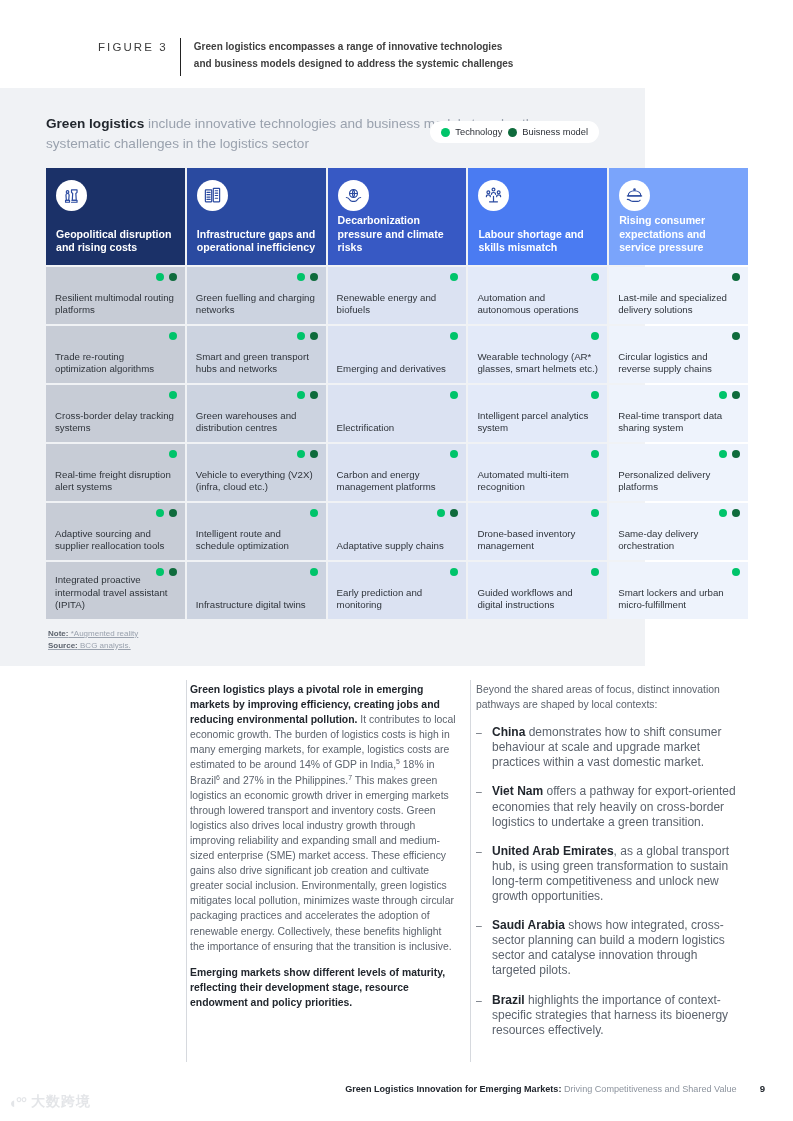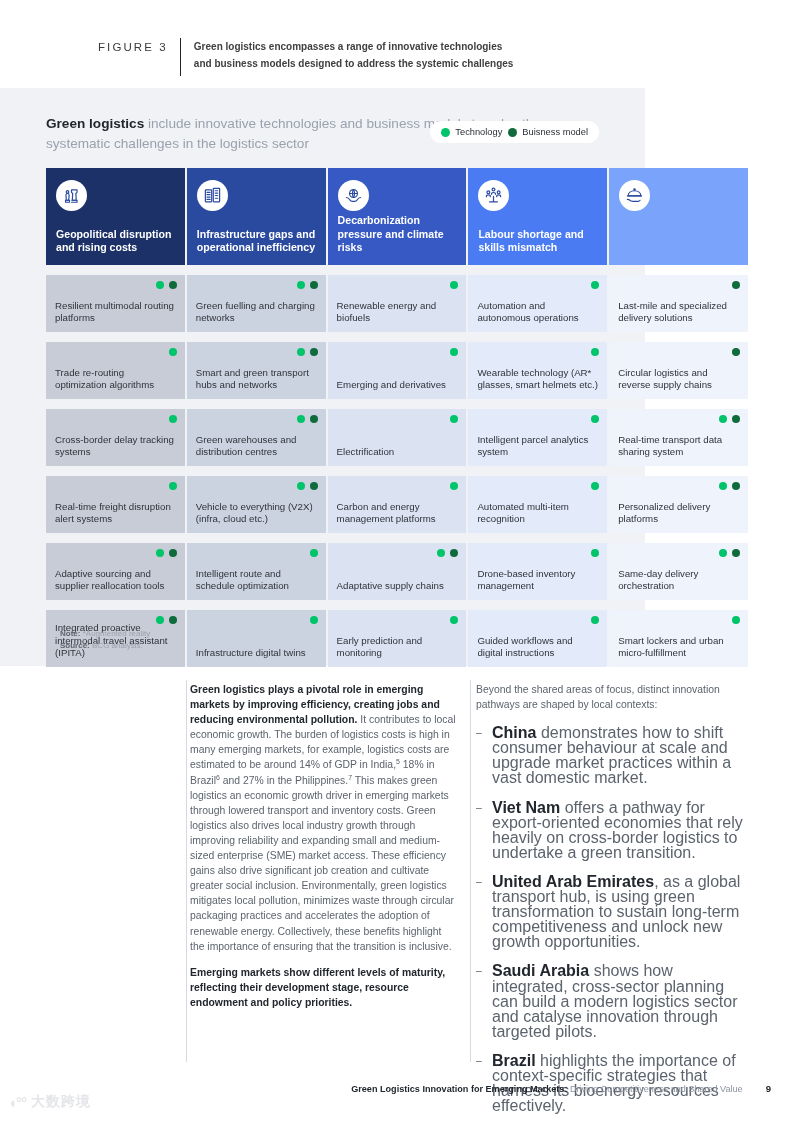--- a/index.html
+++ b/index.html
@@ -25,58 +25,58 @@
   .panel-subtitle b { color: #22272e; font-weight: bold; }
 
   .legend { position: absolute; right: 46px; top: 33px; height: 22px; background: #ffffff;
     border-radius: 11px; display: flex; align-items: center; padding: 0 11px; gap: 6px; }
   .legend-item { display: flex; align-items: center; gap: 5px; }
   .legend-dot { width: 9px; height: 9px; border-radius: 50%; display:block; }
   .legend-text { font-size: 9.3px; color: #2b2f36; white-space: nowrap; }
 
   
   .matrix { position: absolute; left: 46px; top: 80px; width: 702px; display: flex; gap: 2px; }
-  .col { flex: 1 1 0; display: flex; flex-direction: column; gap: 10px; }
+  .col { flex: 1 1 0; display: flex; flex-direction: column; gap: 2px; }
 
   .col-head { height: 97px; position: relative; padding: 12px 10px 11px 10px;
     display: flex; flex-direction: column; justify-content: space-between; }
   .head-badge { width: 31px; height: 31px; border-radius: 50%; background: #ffffff;
     display: flex; align-items: center; justify-content: center; }
   .head-badge svg { display:block; }
   .col-head-title { font-size: 10.6px; font-weight: bold; color: #ffffff; line-height: 13.2px; }
 
   .cell { position: relative; height: 57px; padding: 8px 9px 7px 9px;
     display: flex; align-items: flex-end; }
   .cell-label { font-size: 9.7px; line-height: 12.6px; color: #2f343b; }
   .dots { position: absolute; top: 6px; right: 8px; display: flex; gap: 5px; }
   .dot { width: 8px; height: 8px; border-radius: 50%; display: block; }
 
-  .note { position: absolute; left: 60px; top: 540px; font-size: 8px; line-height: 11.6px; color: #9aa2ae; }
+  .note { position: absolute; left: 48px; top: 540px; font-size: 8px; line-height: 11.6px; color: #9aa2ae; text-decoration: underline; }
   .note b { color: #5d646e; font-weight: bold; }
 
   
   .body-wrap { position: absolute; left: 0; top: 680px; width: 793px; height: 390px; }
   .body-rule { position: absolute; left: 186px; top: 0; width: 1px; height: 382px; background: #d6d9de; }
   .body-rule2 { position: absolute; left: 470px; top: 0; width: 1px; height: 382px; background: #d6d9de; }
 
   .col-left { position: absolute; left: 190px; top: 2px; width: 268px; }
   .col-right { position: absolute; left: 476px; top: 2px; width: 268px; }
 
   .para { font-size: 10.4px; line-height: 15.1px; color: #5c636d; margin-bottom: 11px; }
   .para b { color: #22272e; font-weight: bold; }
   .para sup { font-size: 7px; vertical-align: super; line-height: 0; }
 
   .bullet-list { margin-top: 13px; }
   .bullet { display: flex; gap: 9px; margin-bottom: 14px; }
   .bullet-dash { font-size: 10.4px; line-height: 15.1px; color: #5c636d; flex: 0 0 7px; }
-  .bullet-text { font-size: 16px; line-height: 15.1px; color: #5c636d; flex: 1; }
+  .bullet-text { font-size: 12px; line-height: 15.1px; color: #5c636d; flex: 1; }
   .bullet-text b { color: #22272e; font-weight: bold; }
 
   
-  .footer { position: absolute; left: 0; right: 0; bottom: 27px; padding-right: 22px;
+  .footer { position: absolute; left: 0; right: 0; bottom: 27px; padding-right: 28px;
     display: flex; justify-content: flex-end; align-items: baseline; gap: 23px; }
   .footer-text { font-size: 9.1px; color: #8d949e; }
   .footer-text b { color: #22272e; font-weight: bold; }
   .footer-page { font-size: 9.6px; font-weight: bold; color: #22272e; }
 
   .watermark { position: absolute; left: 8px; bottom: 10px; display: flex; align-items: center;
     gap: 5px; opacity: 0.5; }
   .wm-mark { font-size: 15px; color: #c9ccd2; font-weight: bold; letter-spacing: -1px; }
   .wm-text { font-size: 14px; color: #c9ccd2; font-weight: bold; letter-spacing: 1px; }
 </style>
@@ -322,20 +322,21 @@
         <div class="col">
           <div class="col-head" style="background: rgb(122, 164, 251);">
             <div class="head-badge">
               <svg width="19" height="19" viewBox="0 0 24 24" fill="none" stroke="#2a4aa0" stroke-width="1.5" stroke-linecap="round" stroke-linejoin="round">
                 <path d="M4 12.5c0-4 3.6-6.5 8-6.5s8 2.5 8 6.5z"></path>
                 <path d="M3 12.5h18"></path>
                 <circle cx="12" cy="4.5" r="0.9"></circle>
                 <path d="M3 17c1.8 0 3 .8 4.2 1.6.8.5 1.6.9 2.8.9h6.5c1.2 0 2-.7 2.5-1.5"></path>
               </svg>
             </div>
+            <div class="col-head-title">Rising consumer expectations and service pressure</div>
           </div>
           <div class="cell" style="background: rgb(238, 243, 252);">
             <div class="dots">
               <span class="dot" style="background: rgb(15, 107, 60);"></span>
             </div>
             <div class="cell-label">Last-mile and specialized delivery solutions</div>
           </div>
           <div class="cell" style="background: rgb(238, 243, 252);">
             <div class="dots">
               <span class="dot" style="background: rgb(15, 107, 60);"></span>

